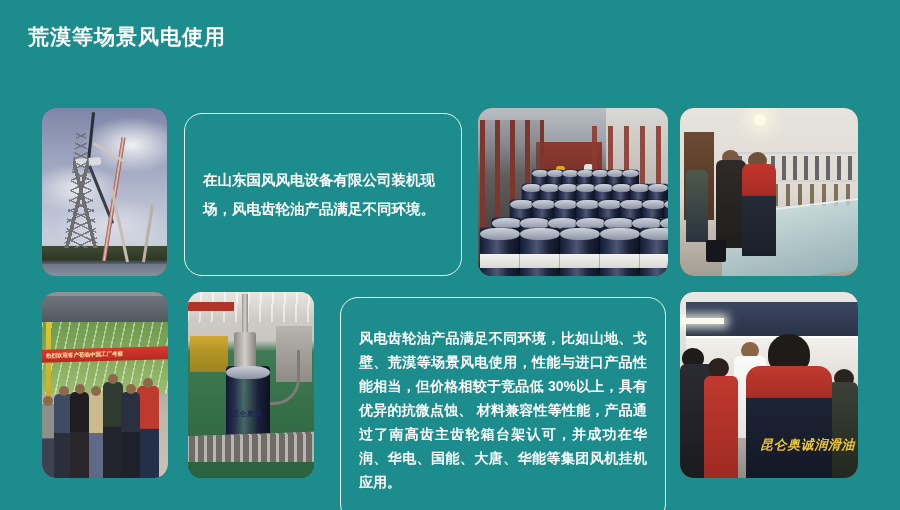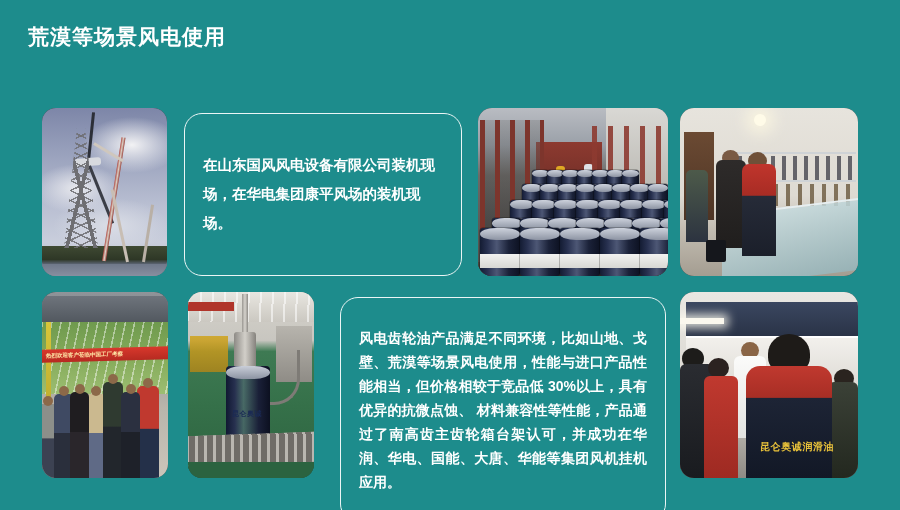--- a/index.html
+++ b/index.html
@@ -401,21 +401,21 @@
   #photo-lab .p-front {
     position: absolute; left: 66px; bottom: 0; width: 86px; height: 112px;
     background: linear-gradient(180deg,#c0392f 0%, #a82e25 28%, #1d2435 29%, #121826 100%);
     border-radius: 14px 14px 0 0;
   }
   #photo-lab .p-front-head {
     position: absolute; left: 88px; bottom: 104px; width: 42px; height: 40px;
     background: #1e1b18; border-radius: 50% 50% 42% 42%;
   }
   #photo-lab .p-front .lbl {
-    left: 14px; bottom: 24px; font-size: 10px; color: #e8c13a; letter-spacing: .6px;
+    left: 14px; bottom: 24px; font-size: 13px; color: #e8c13a; letter-spacing: .6px; font-style: italic;
   }
   #photo-lab .p-right {
     position: absolute; right: 0; bottom: 0; width: 30px; height: 96px;
     background: linear-gradient(180deg,#3b4137,#23281f); border-radius: 6px 6px 0 0;
   }
   #photo-lab .p-right-head {
     position: absolute; right: 4px; bottom: 90px; width: 20px; height: 19px;
     background: #2a241f; border-radius: 50%;
   }
   #photo-lab .p-mid {
@@ -442,21 +442,21 @@
     <div class="blade-b"></div>
     <div class="lattice"></div>
     <div class="crane-main"></div>
     <div class="crane-jib"></div>
     <div class="crane-2"></div>
     <div class="crane-3"></div>
   </div>
 </div>
 
 <div class="callout" id="callout-install">
-  <div class="body">在山东国风风电设备有限公司装机现场，在华电集团康平风场的装机现场。</div>
+  <div class="body">在山东国风风电设备有限公司装机现场，风电齿轮油产品满足不同环境。</div>
 </div>
 
 <div class="photo" id="photo-drums">
   <div class="scene">
     <div class="bg"></div>
     <div class="bldg-r"></div>
     <div class="container"></div>
     <div class="worker w1"></div>
     <div class="worker w2"></div>
     <div class="worker w3"></div>

